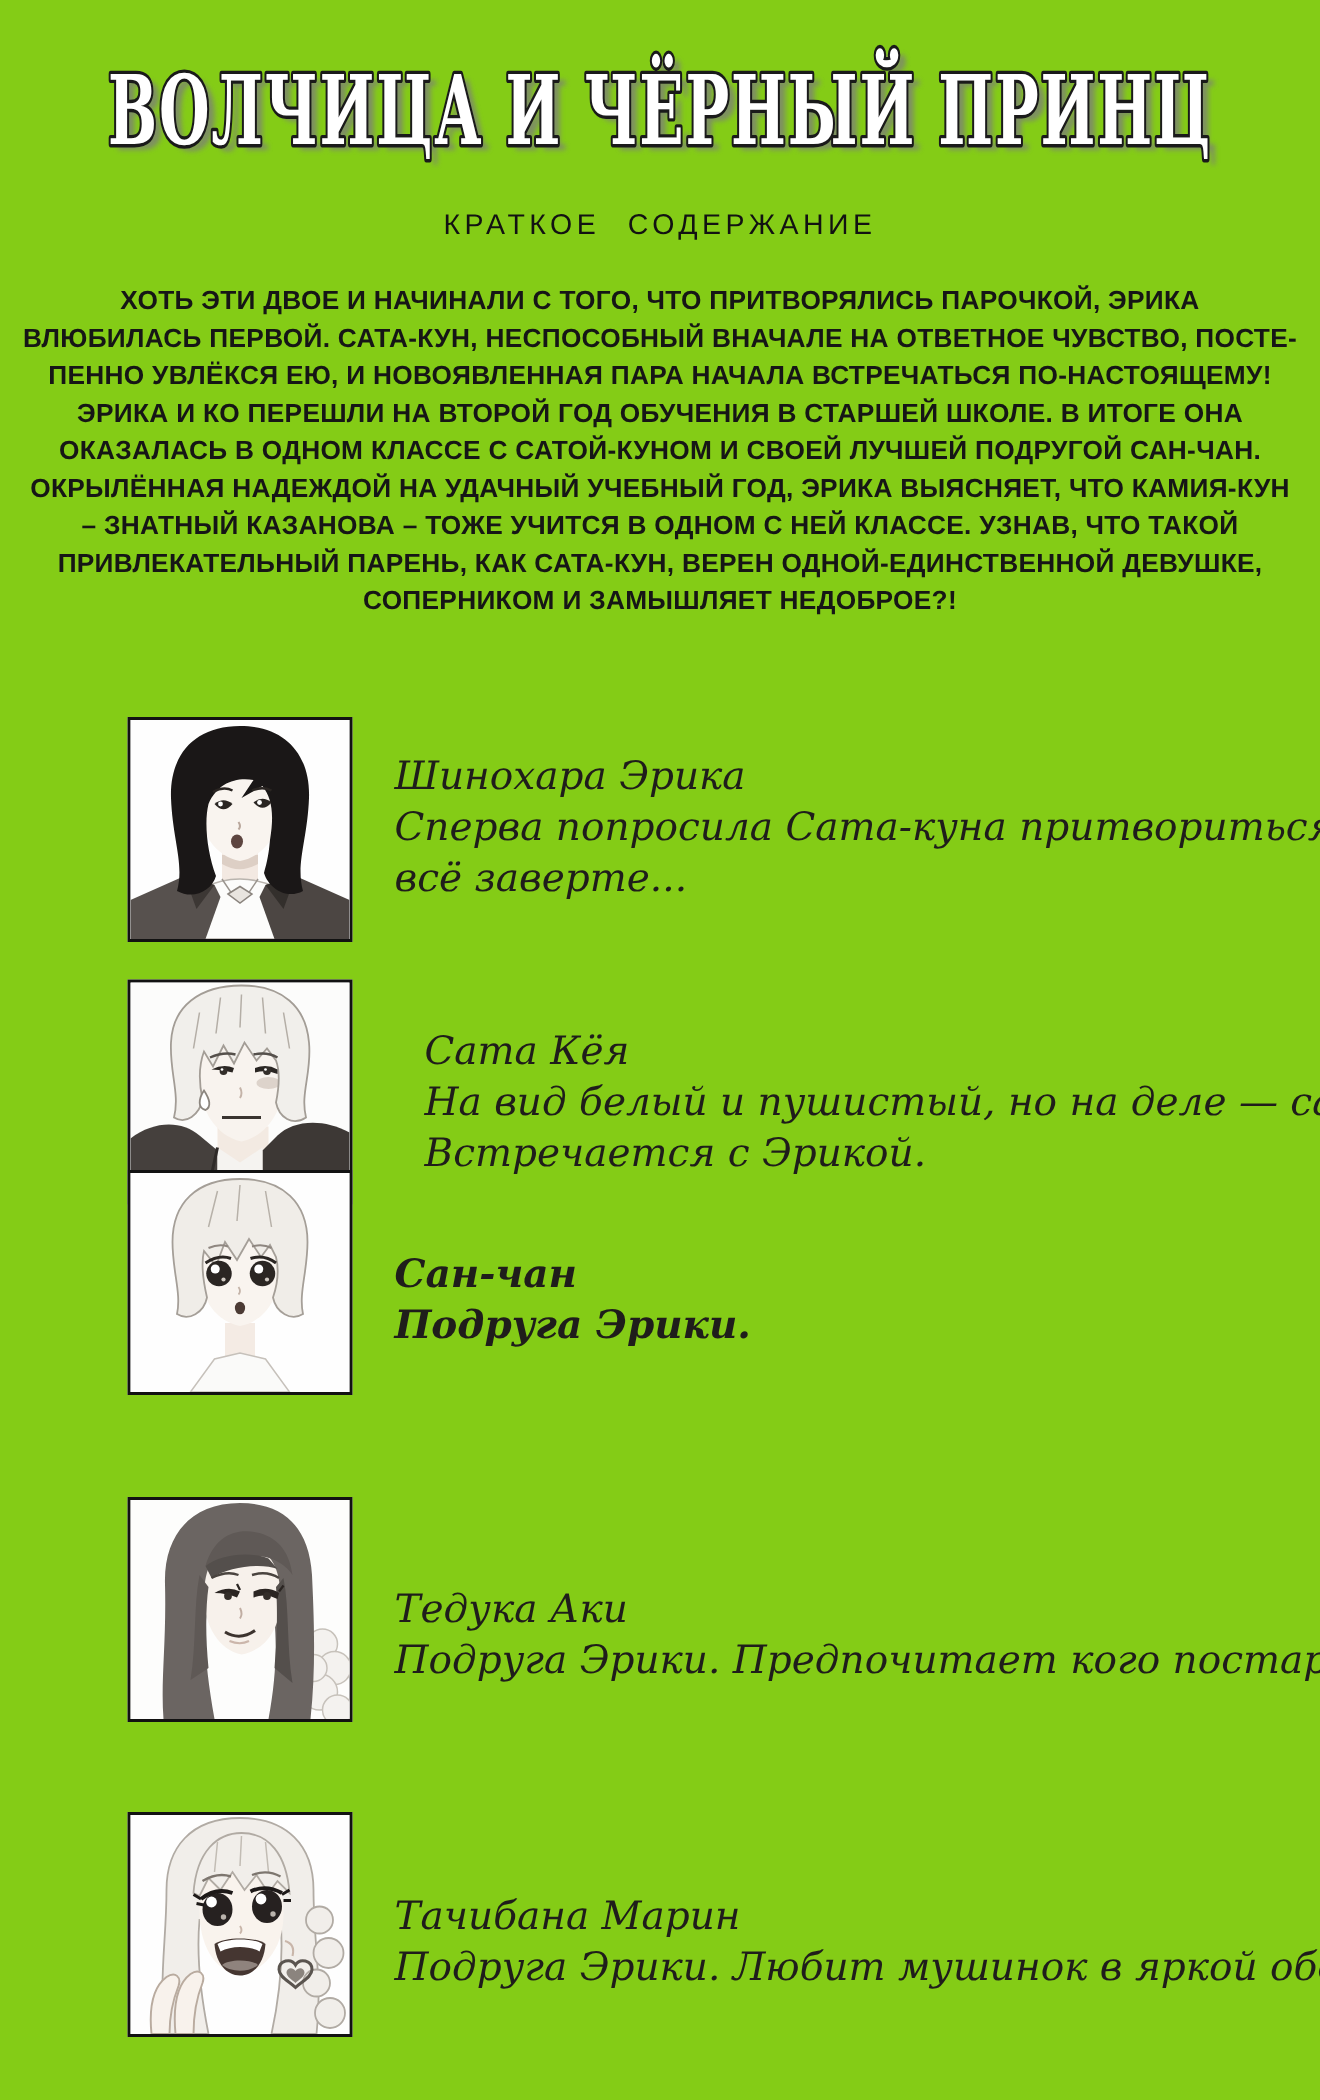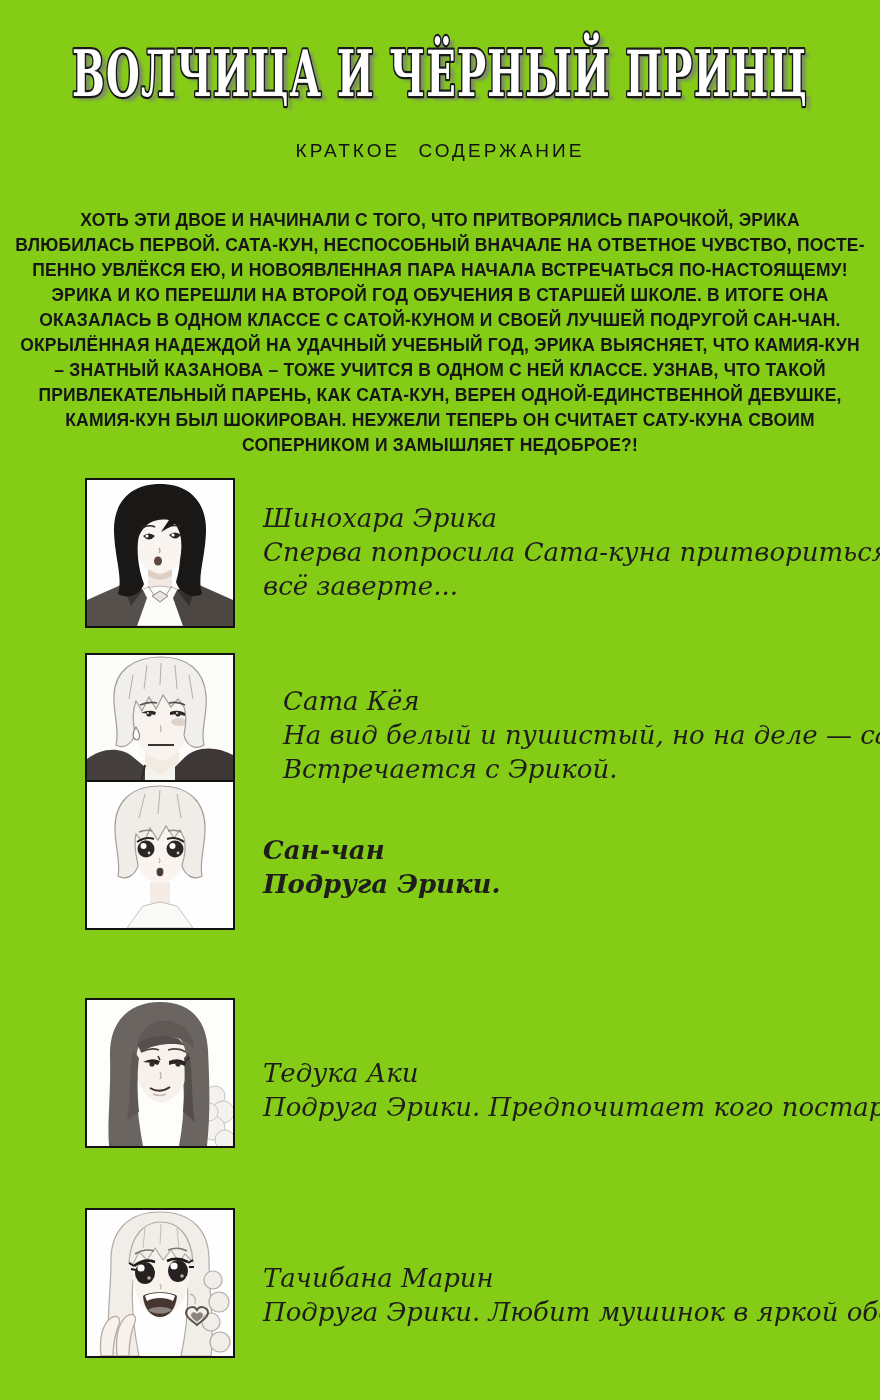--- a/index.html
+++ b/index.html
@@ -20,21 +20,20 @@
     text-align:center;
     font-family:"Liberation Sans", sans-serif;
     font-weight:normal;font-size:19px;
     letter-spacing:3px;word-spacing:10px;
     color:#121212;
   }
   
   .synopsis{
     position:absolute;left:0;top:188px;width:880px;
     text-align:center;
-    margin-top:20px;
   }
   .syn-line{
     font-family:"Liberation Sans", sans-serif;
     font-weight:bold;font-size:17.5px;
     line-height:25px;
     letter-spacing:0.2px;
     color:#161616;
     white-space:nowrap;
   }
   
@@ -81,21 +80,20 @@
 
   <div class="synopsis">
     <div class="syn-line">ХОТЬ ЭТИ ДВОЕ И НАЧИНАЛИ С ТОГО, ЧТО ПРИТВОРЯЛИСЬ ПАРОЧКОЙ, ЭРИКА</div>
     <div class="syn-line">ВЛЮБИЛАСЬ ПЕРВОЙ. САТА-КУН, НЕСПОСОБНЫЙ ВНАЧАЛЕ НА ОТВЕТНОЕ ЧУВСТВО, ПОСТЕ-</div>
     <div class="syn-line">ПЕННО УВЛЁКСЯ ЕЮ, И НОВОЯВЛЕННАЯ ПАРА НАЧАЛА ВСТРЕЧАТЬСЯ ПО-НАСТОЯЩЕМУ!</div>
     <div class="syn-line">ЭРИКА И КО ПЕРЕШЛИ НА ВТОРОЙ ГОД ОБУЧЕНИЯ В СТАРШЕЙ ШКОЛЕ. В ИТОГЕ ОНА</div>
     <div class="syn-line">ОКАЗАЛАСЬ В ОДНОМ КЛАССЕ С САТОЙ-КУНОМ И СВОЕЙ ЛУЧШЕЙ ПОДРУГОЙ САН-ЧАН.</div>
     <div class="syn-line">ОКРЫЛЁННАЯ НАДЕЖДОЙ НА УДАЧНЫЙ УЧЕБНЫЙ ГОД, ЭРИКА ВЫЯСНЯЕТ, ЧТО КАМИЯ-КУН</div>
     <div class="syn-line">– ЗНАТНЫЙ КАЗАНОВА – ТОЖЕ УЧИТСЯ В ОДНОМ С НЕЙ КЛАССЕ. УЗНАВ, ЧТО ТАКОЙ</div>
     <div class="syn-line">ПРИВЛЕКАТЕЛЬНЫЙ ПАРЕНЬ, КАК САТА-КУН, ВЕРЕН ОДНОЙ-ЕДИНСТВЕННОЙ ДЕВУШКЕ,</div>
-    <div class="syn-line">КАМИЯ-КУН БЫЛ ШОКИРОВАН. НЕУЖЕЛИ ТЕПЕРЬ ОН СЧИТАЕТ САТУ-КУНА СВОИМ</div>
     <div class="syn-line">СОПЕРНИКОМ И ЗАМЫШЛЯЕТ НЕДОБРОЕ?!</div>
   </div>
 
   <div class="char-row row1">
     <div class="portrait">
       <svg viewBox="0 0 146 146">
         <rect width="146" height="146" fill="#fefefe"></rect>
         <path d="M61,88 h24 v22 h-24 z" fill="#f3e9e2"></path>
         <path d="M61,90 h24 v6 q-12,7 -24,0 z" fill="#ddcfc5"></path>
         <path d="M38,146 L48,112 Q73,100 98,112 L108,146 Z" fill="#fcfcfb" stroke="#b9b4ae" stroke-width="1"></path>

